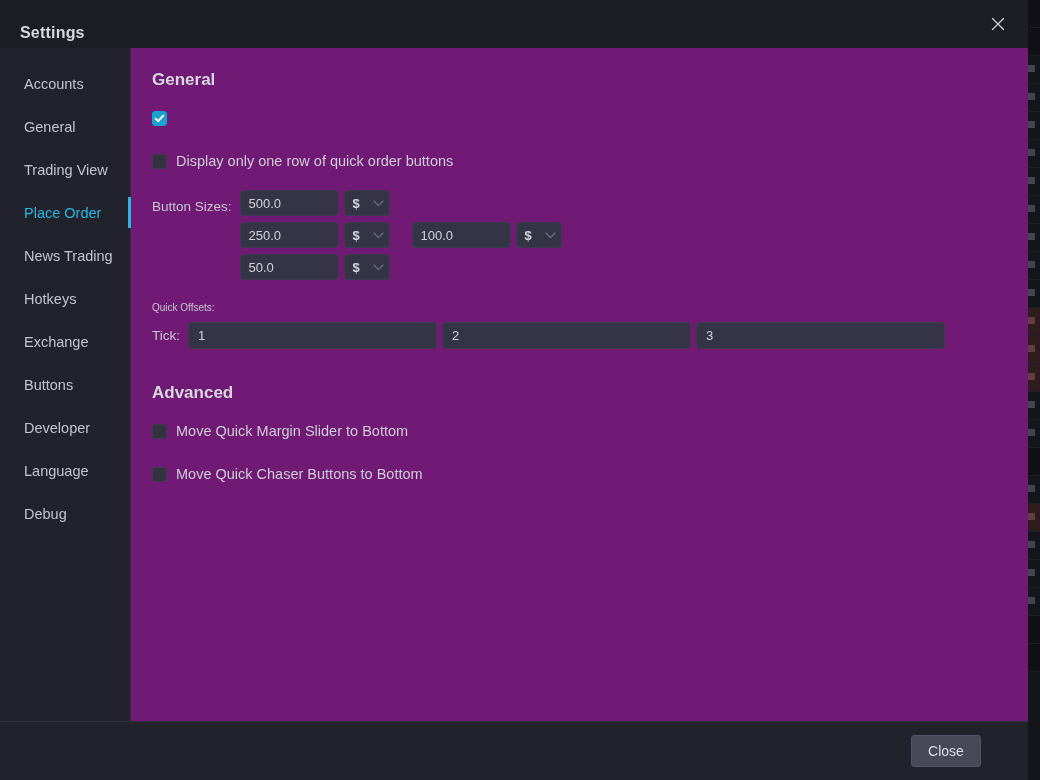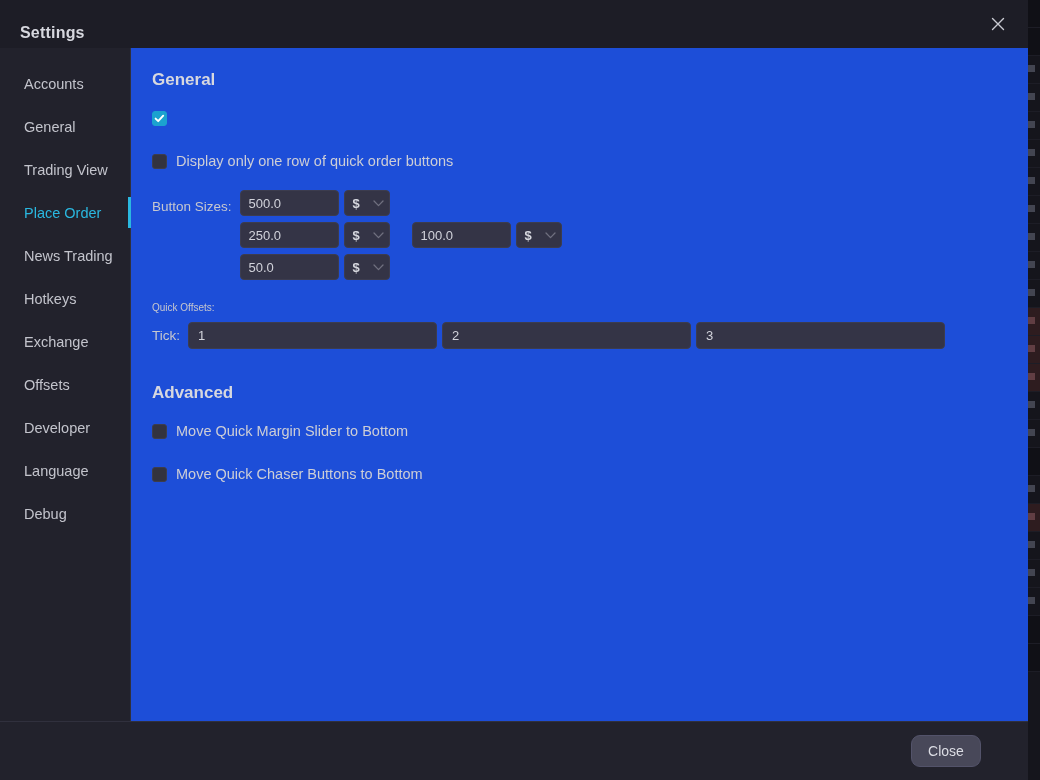--- a/index.html
+++ b/index.html
@@ -86,21 +86,21 @@
     cursor: pointer;
     color: #c9cad2;
   }
   #close-x svg { display: block; }
 
   
   #window-body {
     flex: 1 1 auto;
     display: flex;
     min-height: 0;
-    background: #1d4ed8;
+    background: #701a75;
   }
 
   
   #sidebar {
     width: 131px;
     flex: 0 0 131px;
     background: #22222c;
     border-right: 1px solid #30303d;
     padding-top: 14px;
     position: relative;
@@ -268,21 +268,21 @@
     display: flex;
     align-items: center;
     justify-content: flex-end;
     padding-right: 47px;
   }
   #close-button {
     width: 70px;
     height: 32px;
     background: #484859;
     border: 1px solid #53536a;
-    border-radius: 9px;
+    border-radius: 3px;
     color: #dcdde4;
     font-size: 14px;
     font-family: "Liberation Sans", sans-serif;
     cursor: pointer;
   }
 </style>
 </head>
 <body>
 
 <div id="app-backdrop">
@@ -381,21 +381,21 @@
         <div class="nav-item">
           <span>News Trading</span>
         </div>
         <div class="nav-item">
           <span>Hotkeys</span>
         </div>
         <div class="nav-item">
           <span>Exchange</span>
         </div>
         <div class="nav-item">
-          <span>Offsets</span>
+          <span>Buttons</span>
         </div>
         <div class="nav-item">
           <span>Developer</span>
         </div>
         <div class="nav-item">
           <span>Language</span>
         </div>
         <div class="nav-item">
           <span>Debug</span>
         </div>

